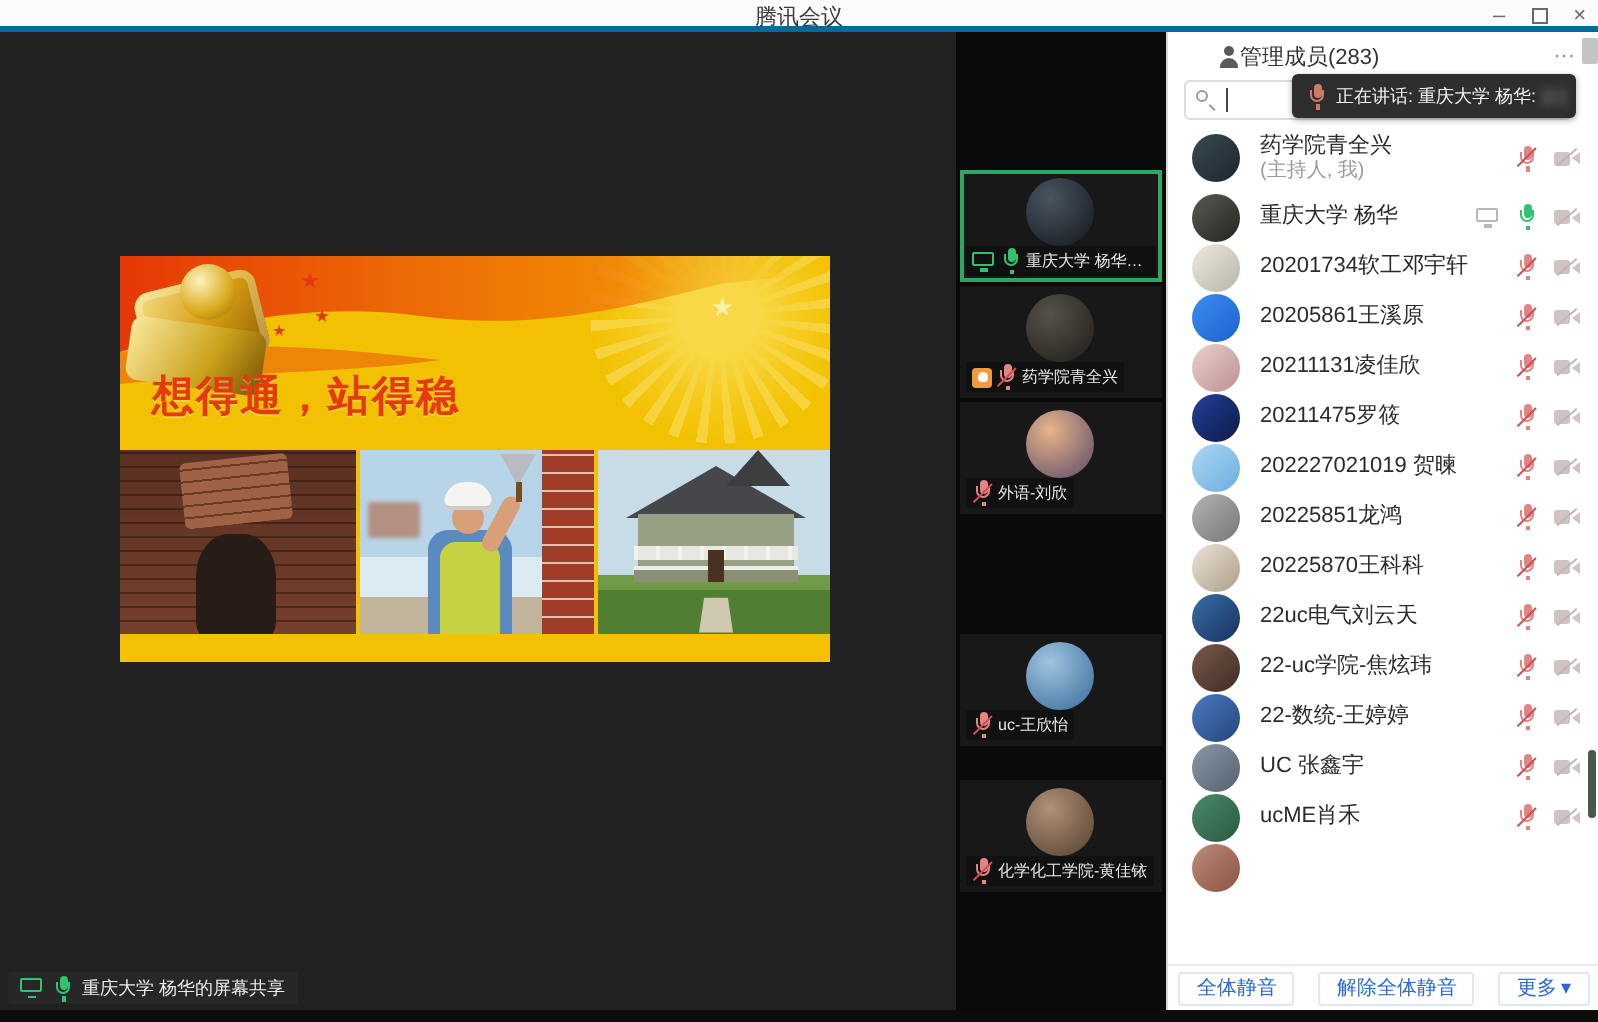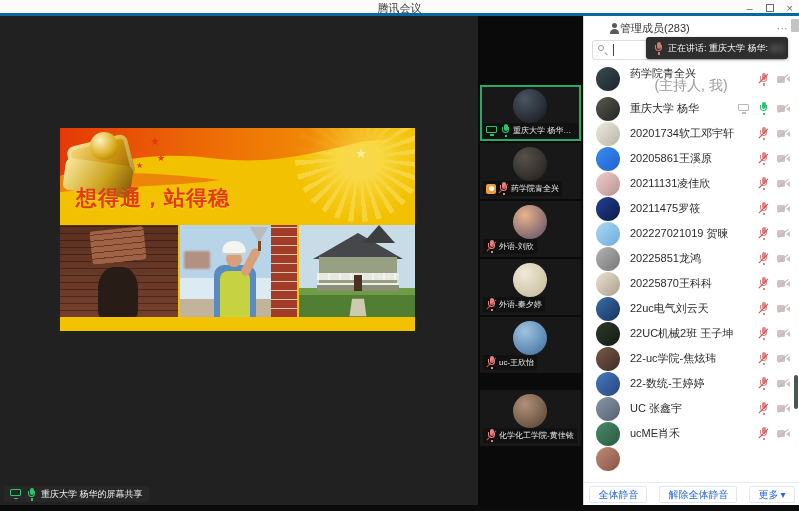--- a/index.html
+++ b/index.html
@@ -79,21 +79,21 @@
   .toast{position:absolute;left:62px;top:21px;width:142px;height:22px;background:#2e2e2e;border-radius:3px;display:flex;align-items:center;gap:4px;padding:0 7px;z-index:20;box-shadow:0 1px 3px rgba(0,0,0,.35);}
   .toast .ttxt{font-size:9px;color:#f2f2f2;white-space:nowrap;}
   .blur-blob{width:9px;height:9px;border-radius:50%;background:rgba(255,255,255,.55);filter:blur(2px);}
 
   .mlist{position:absolute;left:0;top:46px;width:216px;height:420px;overflow:hidden;}
   .mrow{display:flex;align-items:center;height:25px;padding:0 10px 0 12px;}
   .mrow.first{height:34px;}
   .mavatar{flex:0 0 24px;width:24px;height:24px;border-radius:50%;}
   .mtext{margin-left:10px;min-width:0;flex:1;}
   .mname{display:block;font-size:11px;color:#2b2b2b;line-height:13px;white-space:nowrap;overflow:hidden;text-overflow:ellipsis;}
-  .msub{display:block;font-size:14px;color:#9b9b9b;line-height:11px;text-align:center;}
+  .msub{display:block;font-size:10px;color:#9b9b9b;line-height:11px;}
   .micons{display:flex;align-items:center;gap:8px;margin-left:6px;}
 
   .pfoot{position:absolute;left:0;top:466px;width:216px;height:23px;background:#fff;border-top:1px solid #ebebeb;display:flex;align-items:center;justify-content:center;gap:12px;}
   .fbtn{font-size:10px;color:#2968d8;background:#fff;border:1px solid #dfe6f5;border-radius:2px;padding:2px 8px;line-height:1.1;display:flex;align-items:center;gap:2px;cursor:pointer;}
 
   .scrollthumb{position:absolute;left:794px;top:375px;width:4px;height:34px;background:#48584e;border-radius:2px;z-index:25;}
   .sidetab{position:absolute;left:791px;top:19px;width:8px;height:13px;background:#c4c4c4;border-radius:1px;z-index:25;}
   .bottomstrip{position:absolute;left:0;top:505px;width:799px;height:6px;background:#0c0c0c;z-index:28;}
 
   
@@ -234,31 +234,20 @@
         <div class="tav" style="background: radial-gradient(circle at 35% 30%, rgb(232, 180, 138), rgb(90, 74, 104));"></div>
         <div class="tlab">
           <span class="ic ic-mic offm">
             <i class="b"></i>
             <i class="s"></i>
             <i class="t"></i>
           </span>
           <span class="tname">外语-刘欣</span>
         </div>
       </div>
-      <div class="tile" style="top: 243px;">
-        <div class="tav" style="background: radial-gradient(circle at 35% 30%, rgb(240, 234, 216), rgb(194, 182, 150));"></div>
-        <div class="tlab">
-          <span class="ic ic-mic offm">
-            <i class="b"></i>
-            <i class="s"></i>
-            <i class="t"></i>
-          </span>
-          <span class="tname">外语-秦夕婷</span>
-        </div>
-      </div>
       <div class="tile" style="top: 301px;">
         <div class="tav" style="background: radial-gradient(circle at 35% 30%, rgb(158, 196, 224), rgb(58, 106, 154));"></div>
         <div class="tlab">
           <span class="ic ic-mic offm">
             <i class="b"></i>
             <i class="s"></i>
             <i class="t"></i>
           </span>
           <span class="tname">uc-王欣怡</span>
         </div>
@@ -478,37 +467,20 @@
               <i class="s"></i>
               <i class="t"></i>
             </span>
             <span class="ic ic-cam offc">
               <i class="b"></i>
               <i class="l"></i>
             </span>
           </span>
         </div>
         <div class="mrow">
-          <span class="mavatar" style="background: linear-gradient(135deg, rgb(46, 58, 46), rgb(18, 26, 18));"></span>
-          <span class="mtext">
-            <span class="mname">22UC机械2班 王子坤</span>
-          </span>
-          <span class="micons">
-            <span class="ic ic-mic offm">
-              <i class="b"></i>
-              <i class="s"></i>
-              <i class="t"></i>
-            </span>
-            <span class="ic ic-cam offc">
-              <i class="b"></i>
-              <i class="l"></i>
-            </span>
-          </span>
-        </div>
-        <div class="mrow">
           <span class="mavatar" style="background: linear-gradient(135deg, rgb(122, 90, 74), rgb(62, 44, 36));"></span>
           <span class="mtext">
             <span class="mname">22-uc学院-焦炫玮</span>
           </span>
           <span class="micons">
             <span class="ic ic-mic offm">
               <i class="b"></i>
               <i class="s"></i>
               <i class="t"></i>
             </span>

